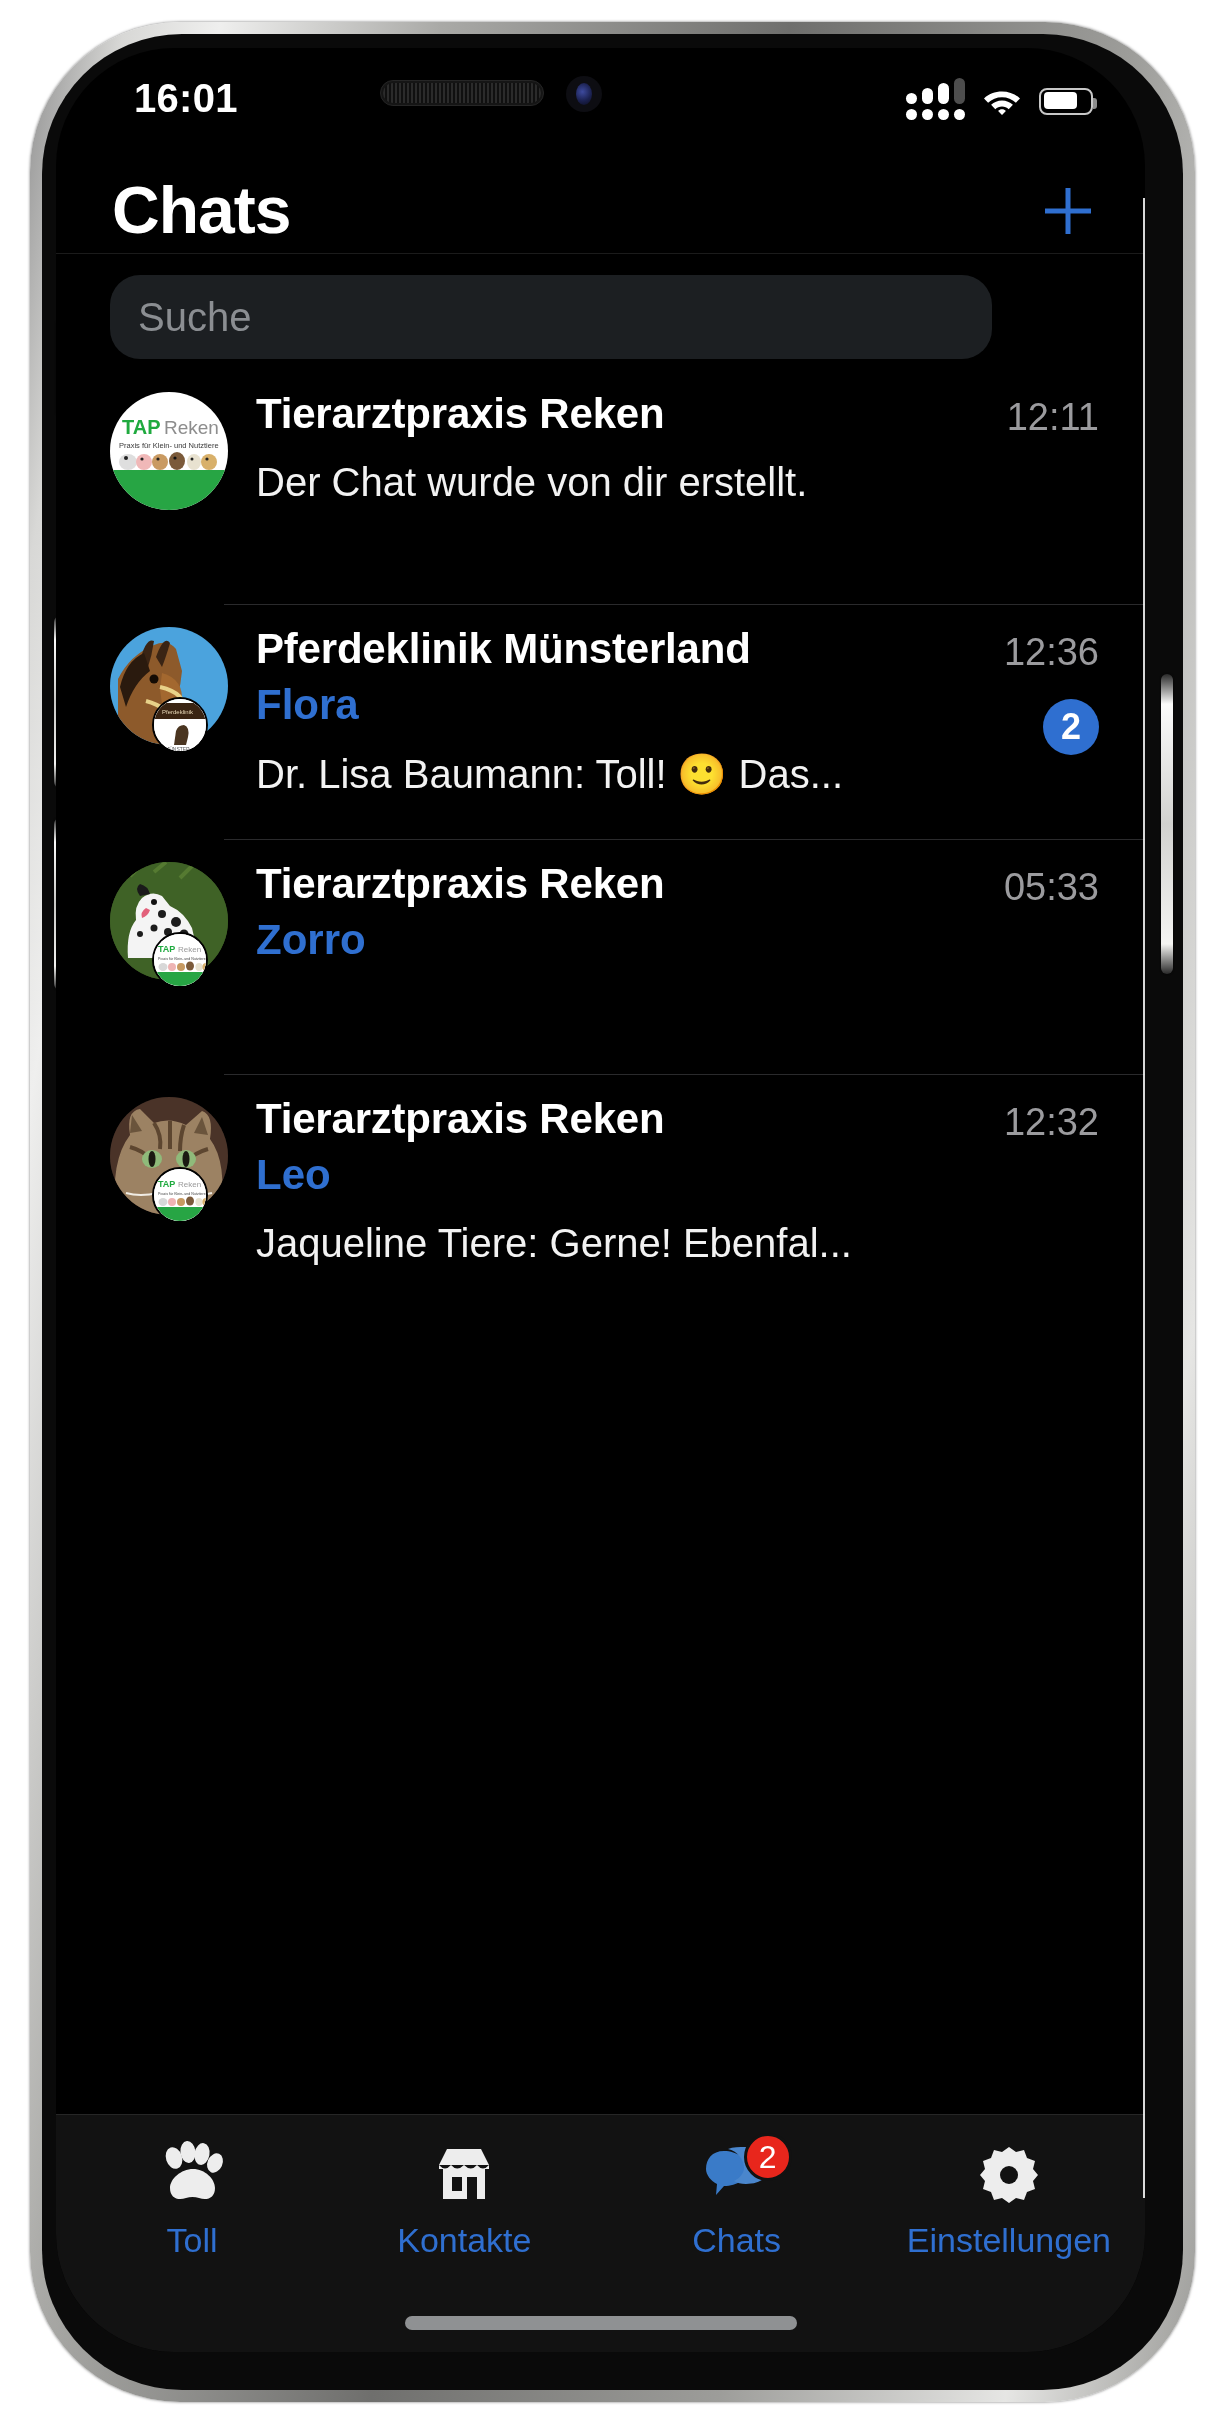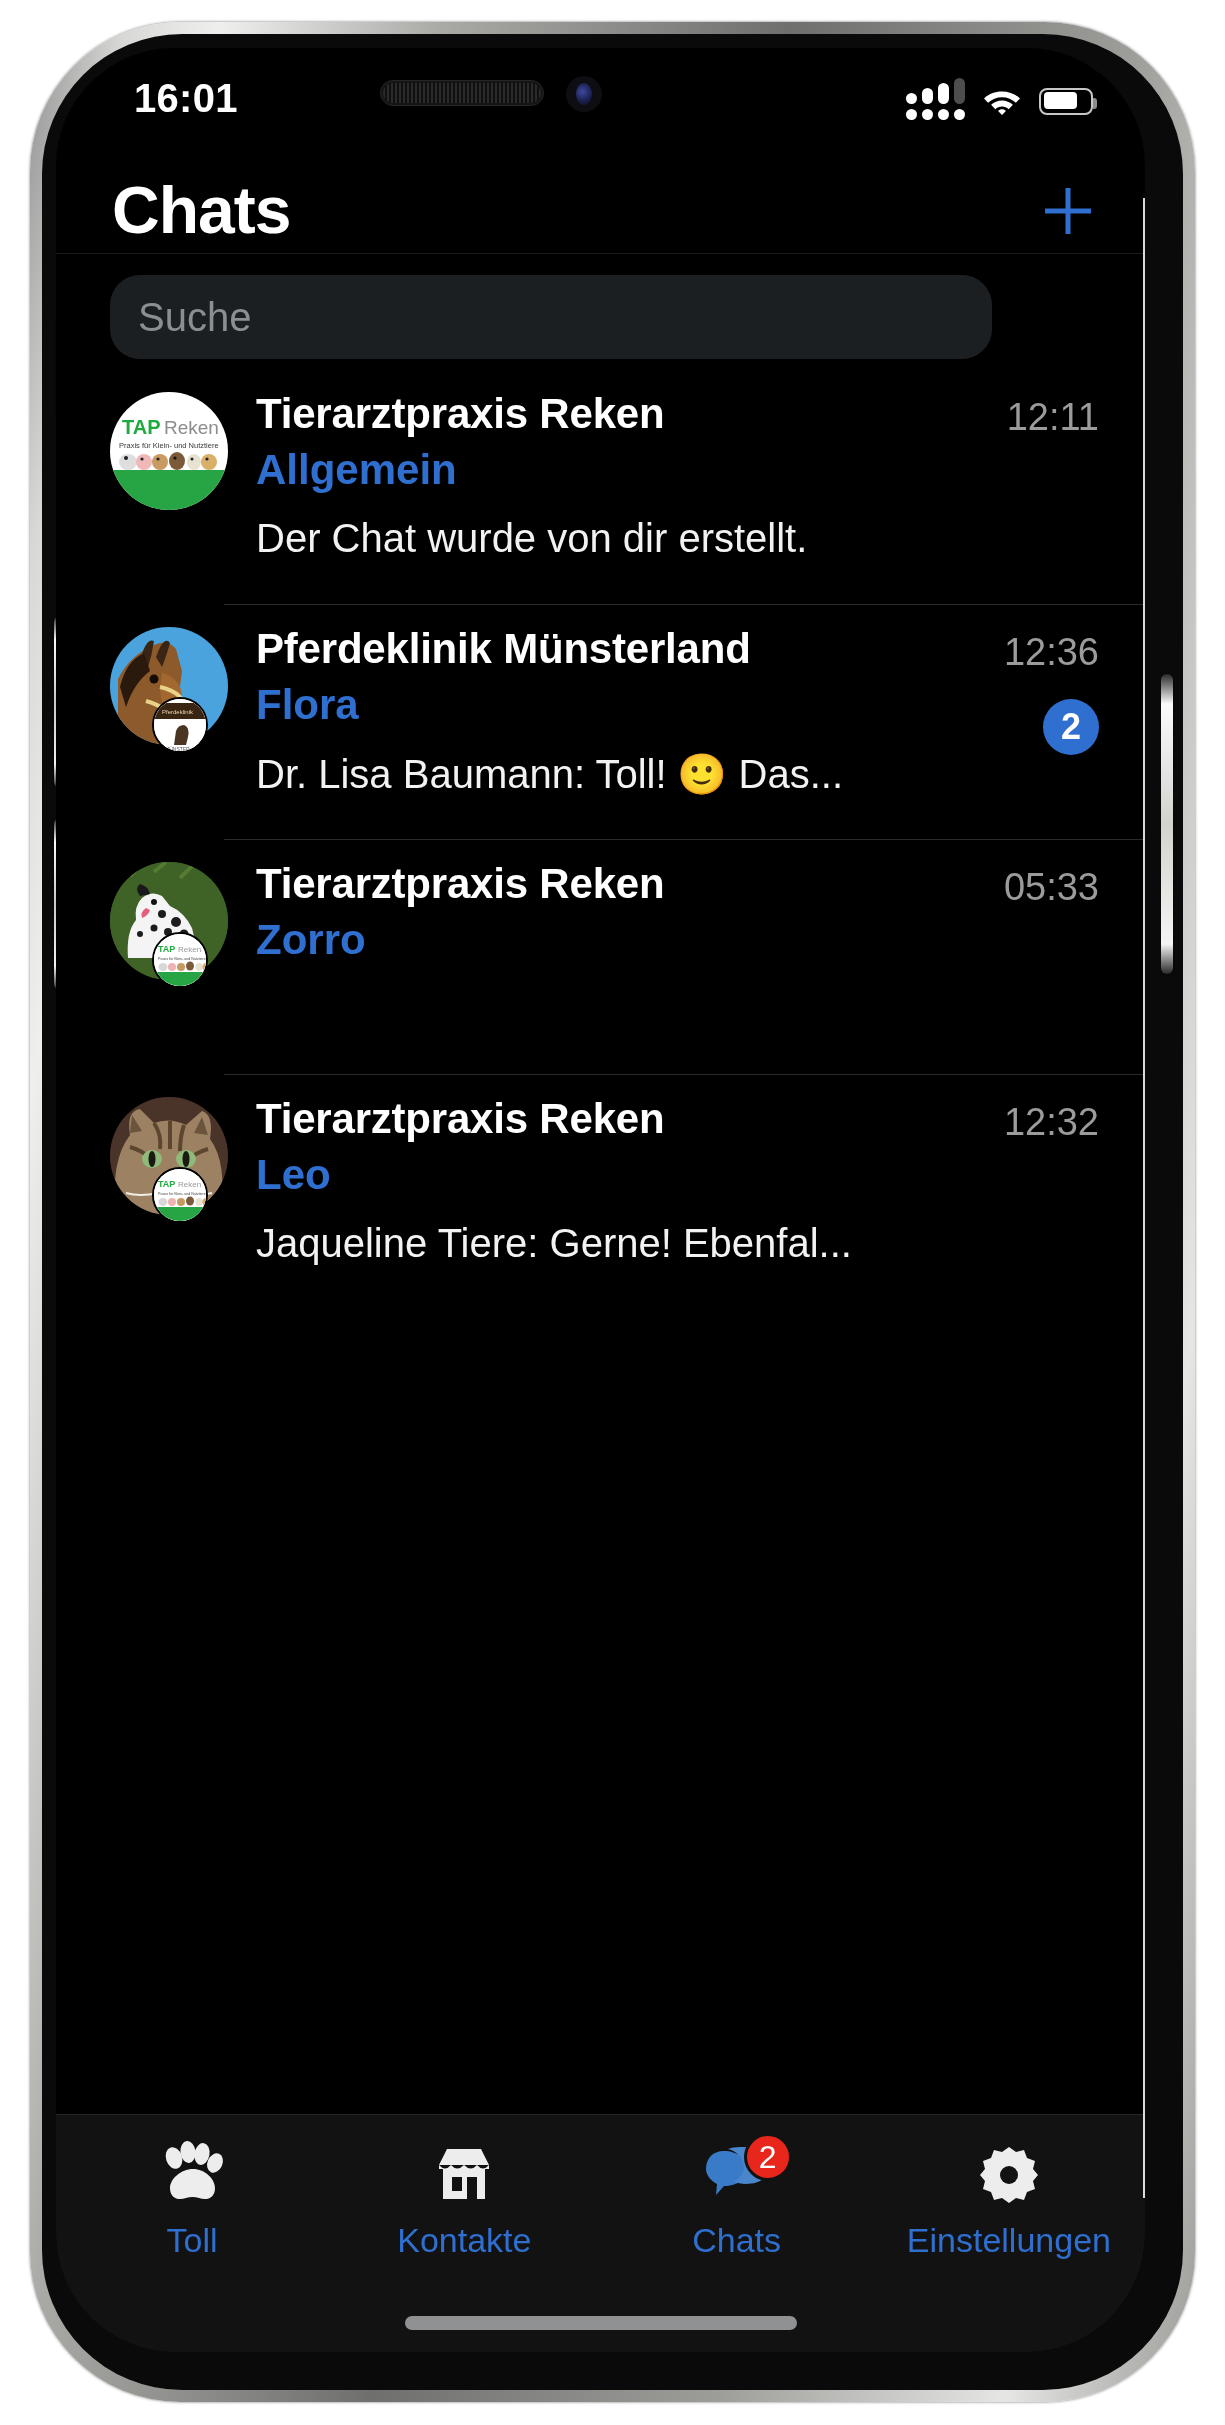--- a/index.html
+++ b/index.html
@@ -278,21 +278,20 @@
                 <circle cx="65" cy="66" r="1.6" fill="#111"></circle>
               <ellipse cx="84" cy="70" rx="7" ry="8" fill="#e8e2d0"></ellipse>
                 <circle cx="82" cy="67" r="1.5" fill="#222"></circle>
               <ellipse cx="99" cy="70" rx="8" ry="8" fill="#d8b06a"></ellipse>
                 <circle cx="97" cy="67" r="1.6" fill="#222"></circle>
             </g>
           </svg>
         </div>
         <div class="chat-body">
           <div class="chat-title">Tierarztpraxis Reken</div>
-          <div class="chat-subject">Allgemein</div>
           <div class="chat-preview">Der Chat wurde von dir erstellt.</div>
         </div>
         <div class="chat-time">12:11</div>
         <div class="divider"></div>
       </div>
 
       <div class="chat-row">
         <div class="avatar">
           <svg viewBox="0 0 118 118" width="118" height="118">
             <rect width="118" height="118" fill="#4ba3dd"></rect>

